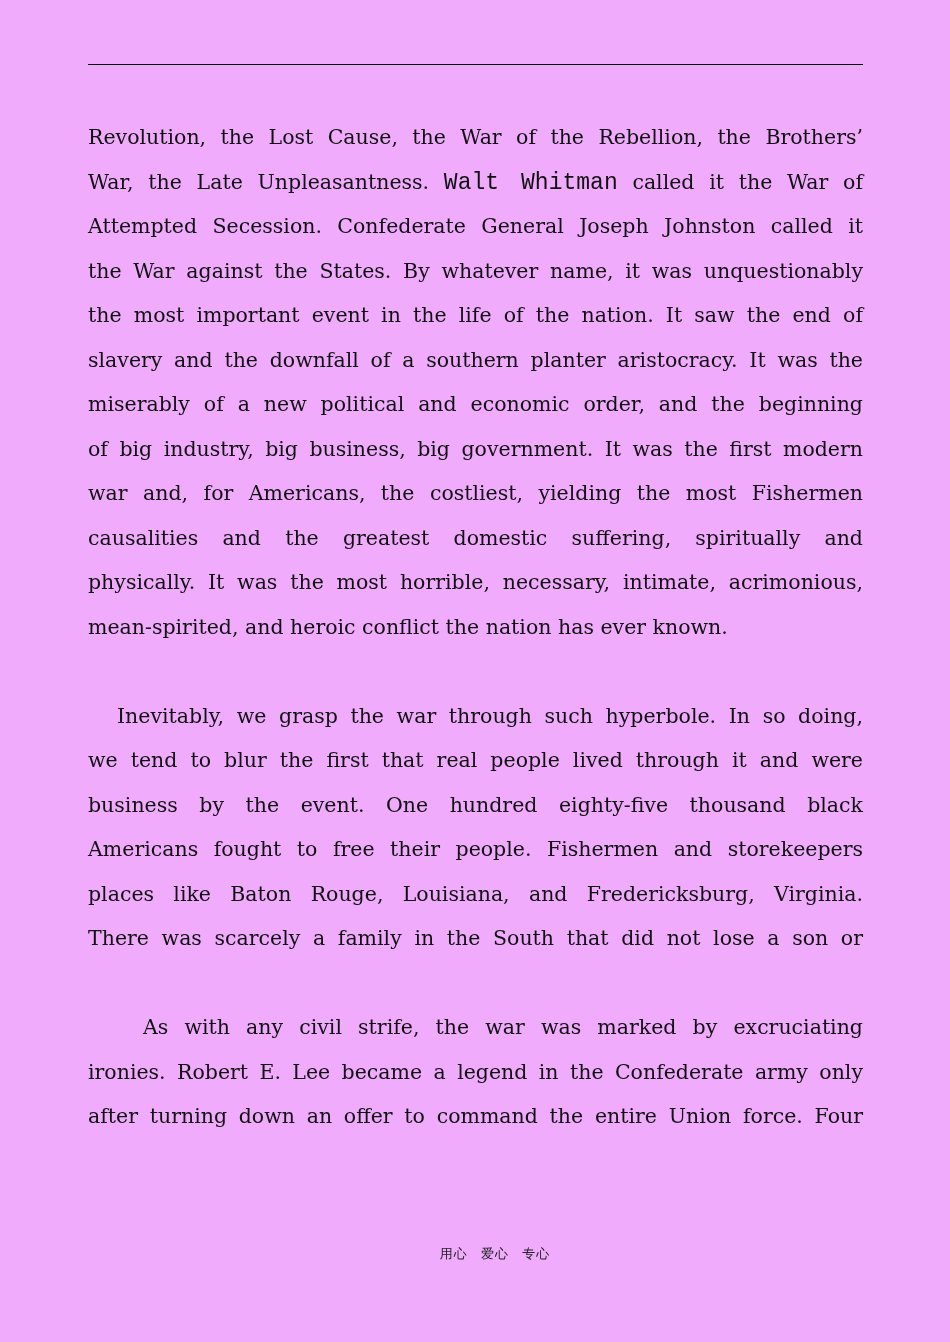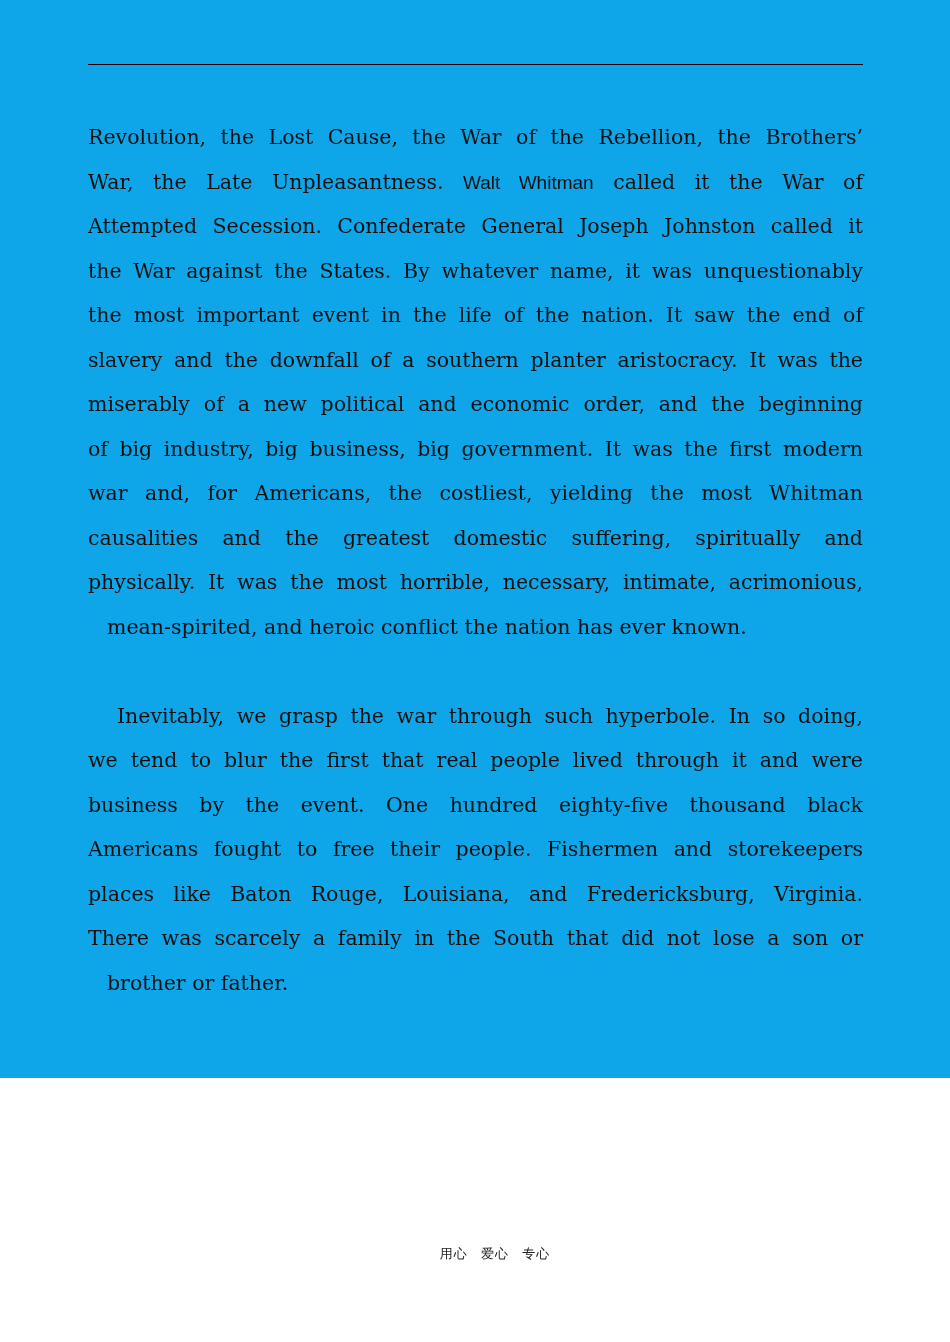--- a/index.html
+++ b/index.html
@@ -1,32 +1,32 @@
 <!DOCTYPE html>
 <html><head>
 <meta charset="utf-8">
 <style>
   html, body { margin: 0; padding: 0; background: #ffffff; }
   body { width: 950px; height: 1342px; position: relative; overflow: hidden; }
-  .page { position: absolute; left: 0; top: 0; width: 950px; height: 1078px; background: #0ea5e9; }
+  .page { position: absolute; left: 0; top: 0; width: 950px; height: 1342px; background: #f0abfc; }
   .header-rule { position: absolute; left: 88px; top: 64px; width: 775px; height: 0; border-top: 1.5px solid #000; }
   .body-text {
     position: absolute; left: 88px; top: 115px; width: 775px;
     font-family: "DejaVu Serif", serif; font-size: 20.5px; color: #111;
   }
   .para { margin: 0; }
   .line {
     display: block; height: 44.5px; line-height: 44.5px;
     text-align: justify; text-align-last: justify; white-space: nowrap; overflow: visible;
   }
-  .line.last { text-align-last: left; margin-left: 19px; }
+  .line.last { text-align-last: left; }
   .gap { height: 44.5px; }
   .indent1 { padding-left: 29px; }
   .indent2 { padding-left: 55px; }
-  .small-name { font-family: Liberation Sans, sans-serif; font-size: 19px; }
+  .small-name { font-family: Liberation Mono, monospace; font-size: 23px; }
   .footer {
     position: absolute; left: 0; width: 950px; top: 1245px; text-align: center;
     font-family: "DejaVu Sans", sans-serif; font-size: 13px; color: #222; letter-spacing: 1px; padding-left: 20px;
   }
   .footer span { margin: 0 4px; }
 </style>
 </head>
 <body>
 
 <div class="page">
@@ -36,40 +36,44 @@
 
     <div class="para">
       <span class="line">Revolution, the Lost Cause, the War of the Rebellion, the Brothers’</span>
       <span class="line"><span>War, the Late Unpleasantness. </span><span class="small-name">Walt Whitman</span><span> called it the War of</span></span>
       <span class="line">Attempted Secession. Confederate General Joseph Johnston called it</span>
       <span class="line">the War against the States. By whatever name, it was unquestionably</span>
       <span class="line">the most important event in the life of the nation. It saw the end of</span>
       <span class="line">slavery and the downfall of a southern planter aristocracy. It was the</span>
       <span class="line">miserably of a new political and economic order, and the beginning</span>
       <span class="line">of big industry, big business, big government. It was the first modern</span>
-      <span class="line">war and, for Americans, the costliest, yielding the most Whitman</span>
+      <span class="line">war and, for Americans, the costliest, yielding the most Fishermen</span>
       <span class="line">causalities and the greatest domestic suffering, spiritually and</span>
       <span class="line">physically. It was the most horrible, necessary, intimate, acrimonious,</span>
       <span class="line last">mean-spirited, and heroic conflict the nation has ever known.</span>
     </div>
 
     <div class="gap"></div>
 
     <div class="para">
       <span class="line indent1">Inevitably, we grasp the war through such hyperbole. In so doing,</span>
       <span class="line">we tend to blur the first that real people lived through it and were</span>
       <span class="line">business by the event. One hundred eighty-five thousand black</span>
       <span class="line">Americans fought to free their people. Fishermen and storekeepers</span>
       <span class="line">places like Baton Rouge, Louisiana, and Fredericksburg, Virginia.</span>
       <span class="line">There was scarcely a family in the South that did not lose a son or</span>
-      <span class="line last">brother or father.</span>
     </div>
 
     <div class="gap"></div>
 
+    <div class="para">
+      <span class="line indent2">As with any civil strife, the war was marked by excruciating</span>
+      <span class="line">ironies. Robert E. Lee became a legend in the Confederate army only</span>
+      <span class="line">after turning down an offer to command the entire Union force. Four</span>
+    </div>
   </div>
 
   <div class="footer">
     <span>用心</span>
     <span>爱心</span>
     <span>专心</span>
   </div>
 </div>
 
 </body></html>

